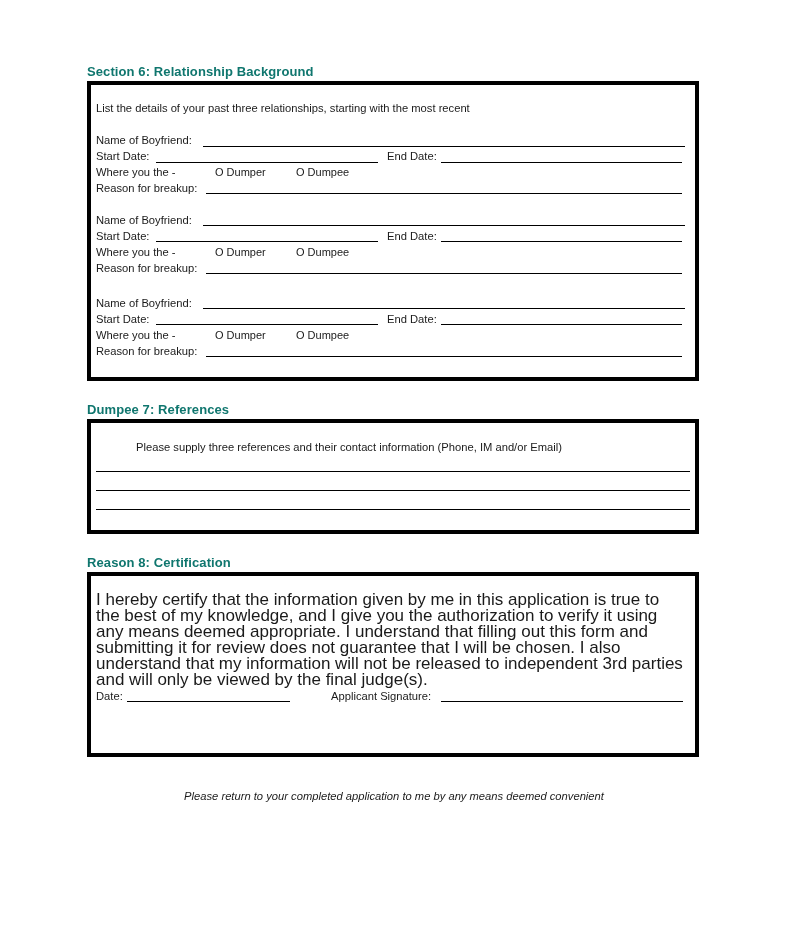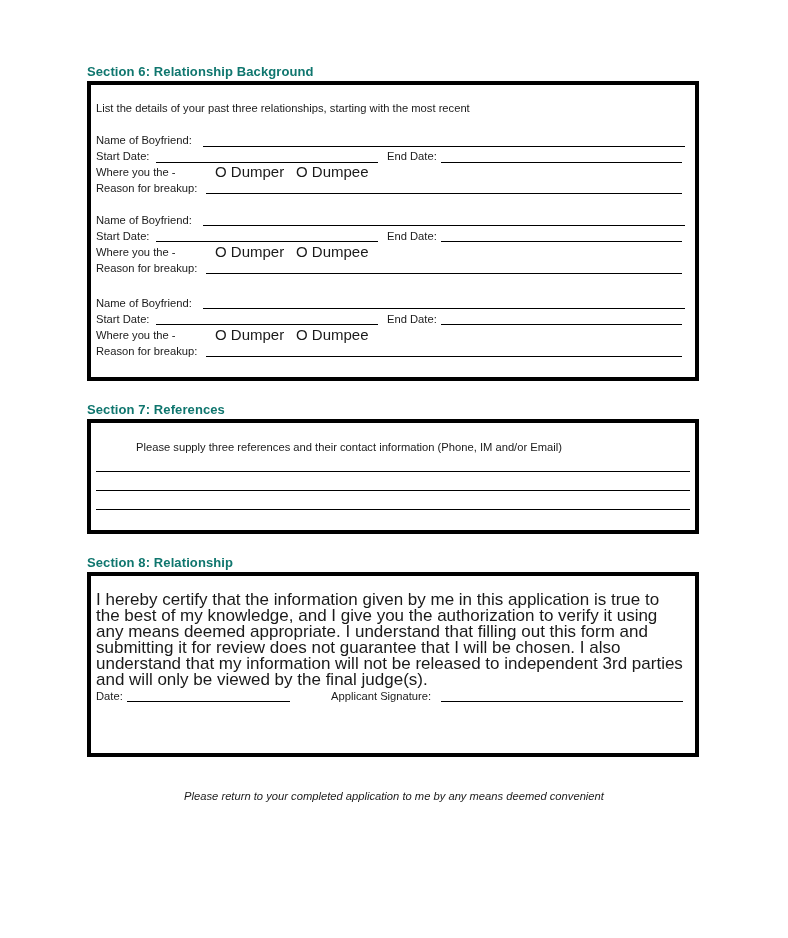--- a/index.html
+++ b/index.html
@@ -57,21 +57,21 @@
       left: 0;
       width: 788px;
       top: 790px;
       text-align: center;
       font-style: italic;
       font-size: 11.2px;
       color: #1a1a1a;
     }
     .radio-opt {
       position: absolute;
-      font-size: 15px;
+      font-size: 11px;
       line-height: 16px;
       white-space: nowrap;
       cursor: pointer;
     }
   </style>
 </head>
 <body>
 
 <div class="section-title" style="top:64px;">Section 6: Relationship Background</div>
 <div class="box" style="top:81px; height:300px;"></div>
@@ -112,28 +112,28 @@
   <div class="line" style="left:156px; top:324px; width:222px;"></div>
   <div class="txt" style="left:387px; top:311px;">End Date:</div>
   <div class="line" style="left:441px; top:324px; width:241px;"></div>
   <div class="txt" style="left:96px; top:327px;">Where you the -</div>
   <div class="radio-opt" style="left:215px; top:327px;">O Dumper</div>
   <div class="radio-opt" style="left:296px; top:327px;">O Dumpee</div>
   <div class="txt" style="left:96px; top:343px;">Reason for breakup:</div>
   <div class="line" style="left:206px; top:356px; width:476px;"></div>
 </div>
 
-<div class="section-title" style="top:402px;">Section 7: References</div>
+<div class="section-title" style="top:402px;">Dumpee 7: References</div>
 <div class="box" style="top:419px; height:115px;"></div>
 <div class="txt" style="left:96px; top:439px;padding-left:40px;">Please supply three references and their contact information (Phone, IM and/or Email)</div>
 <div class="line" style="left:96px; top:471px; width:594px;"></div>
 <div class="line" style="left:96px; top:490px; width:594px;"></div>
 <div class="line" style="left:96px; top:509px; width:594px;"></div>
 
-<div class="section-title" style="top:555px;">Section 8: Relationship</div>
+<div class="section-title" style="top:555px;">Reason 8: Certification</div>
 <div class="box" style="top:572px; height:185px;"></div>
 <div class="para" style="top:592px;">I hereby certify that the information given by me in this application is true to the best of my knowledge, and I give you the authorization to verify it using any means deemed appropriate. I understand that filling out this form and submitting it for review does not guarantee that I will be chosen. I also understand that my information will not be released to independent 3rd parties and will only be viewed by the final judge(s).</div>
 <div class="txt" style="left:96px; top:688px;">Date:</div>
 <div class="line" style="left:127px; top:701px; width:163px;"></div>
 <div class="txt" style="left:331px; top:688px;">Applicant Signature:</div>
 <div class="line" style="left:441px; top:701px; width:242px;"></div>
 
 <div class="footer-note">Please return to your completed application to me by any means deemed convenient</div>
 
 </body></html>

